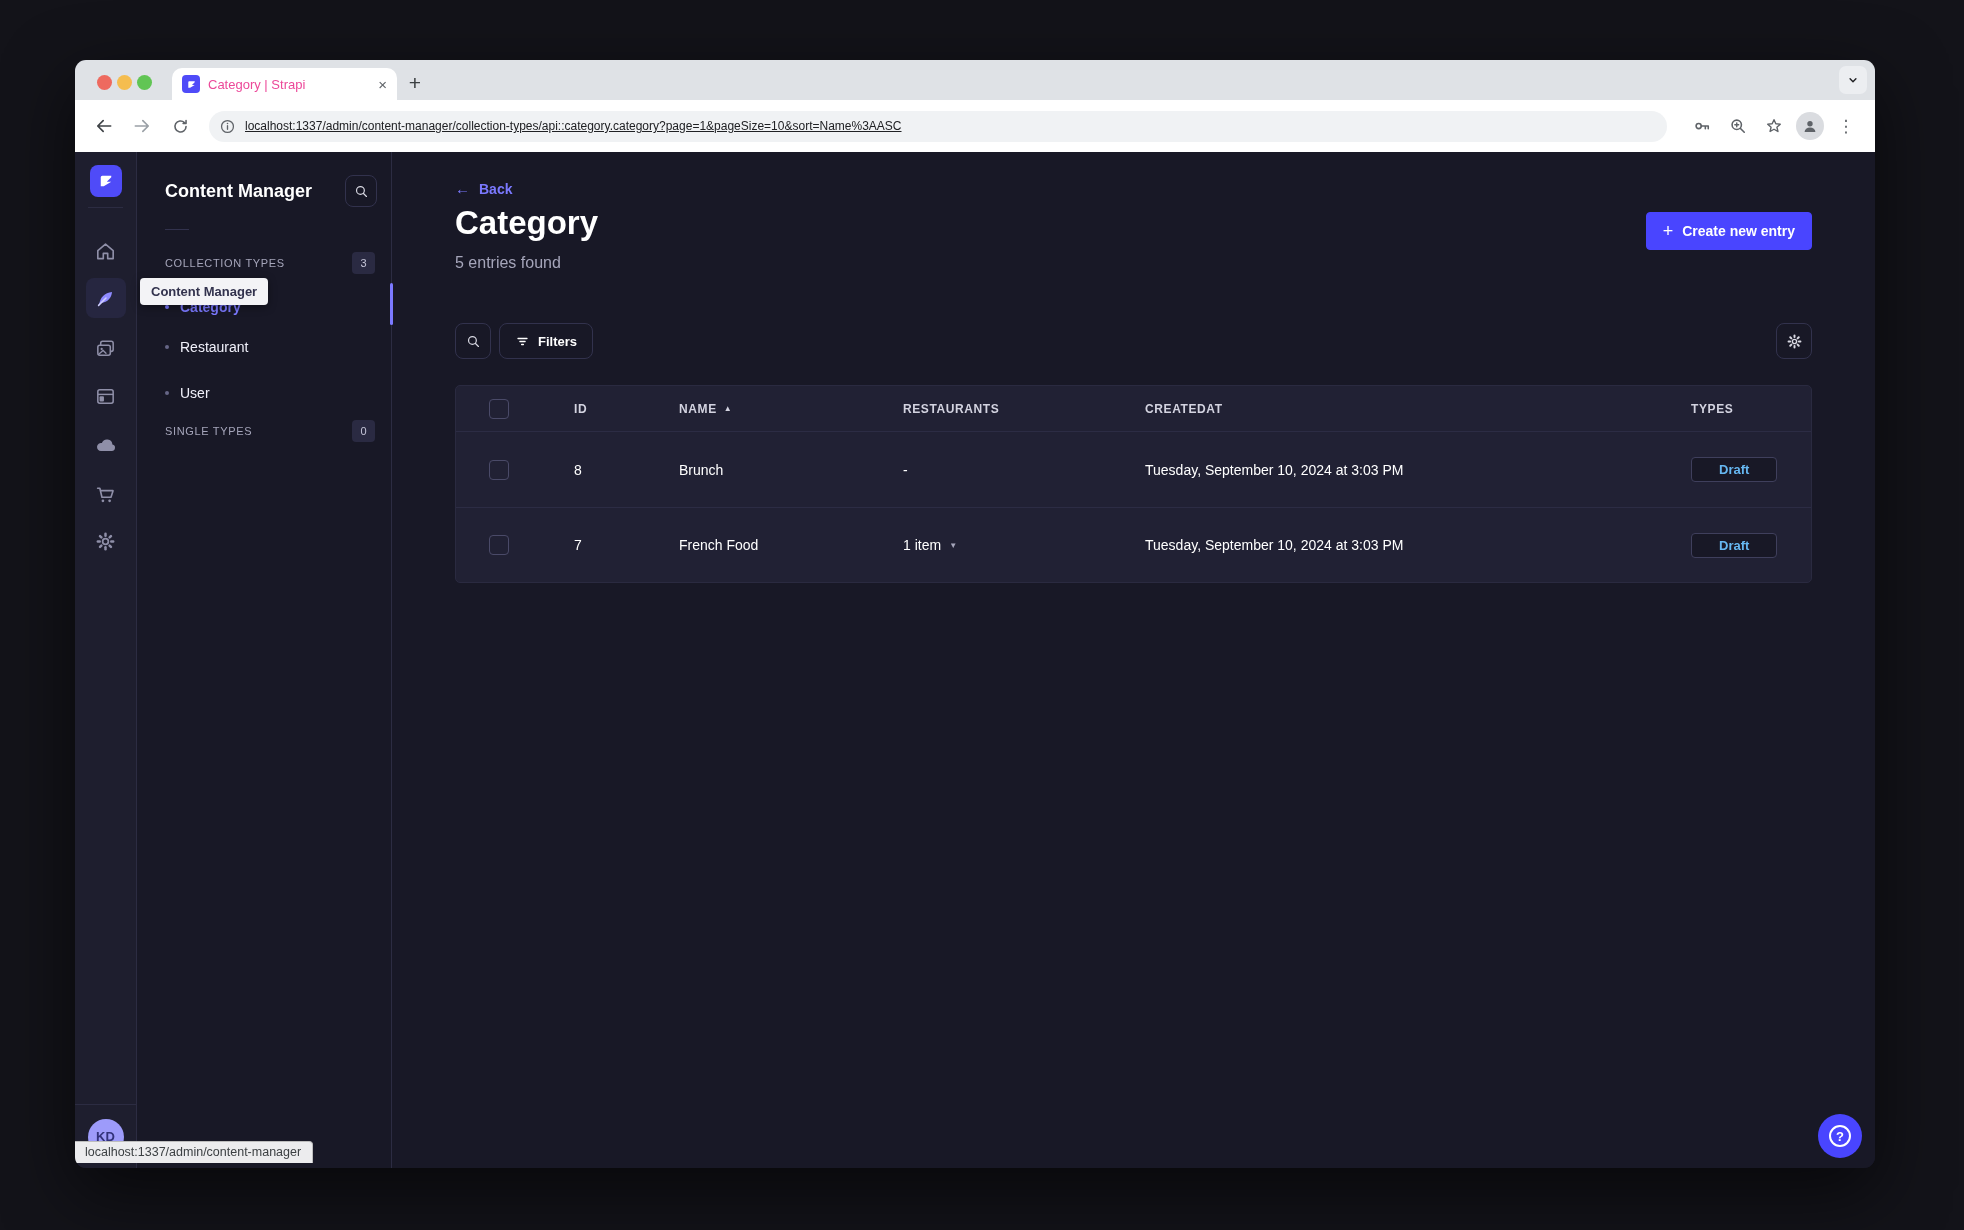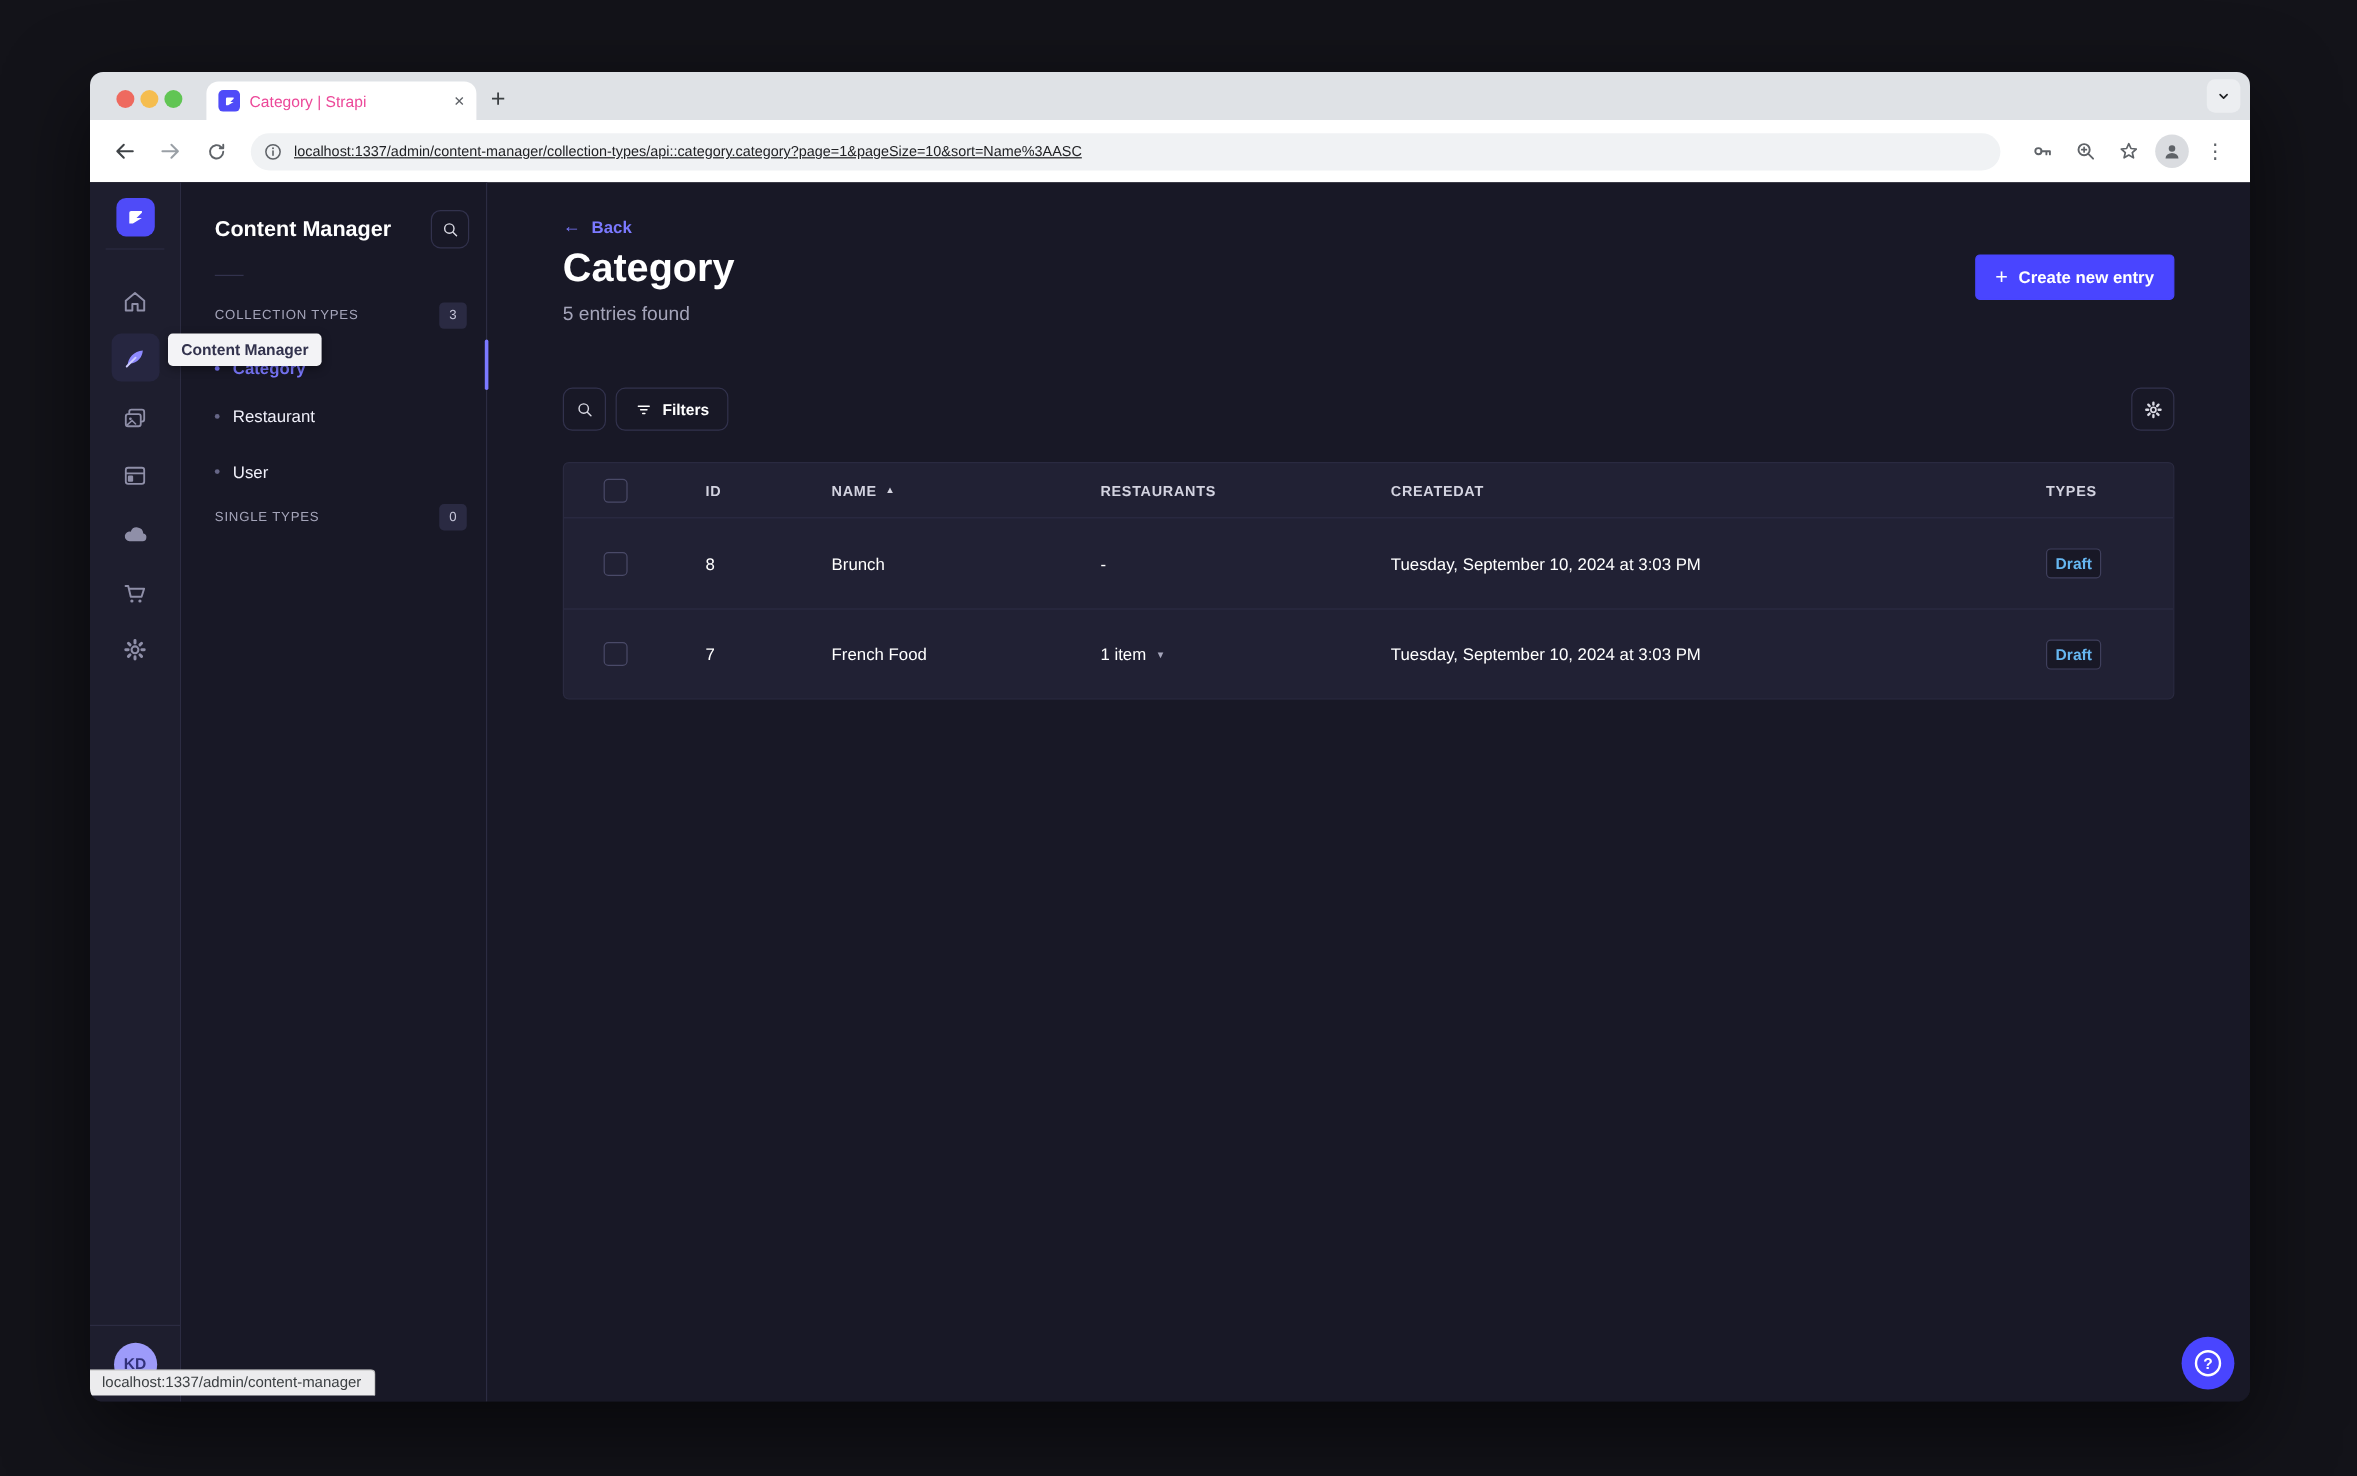--- a/index.html
+++ b/index.html
@@ -33,21 +33,21 @@
              padding:0 14px 0 10px; gap:9px; margin:0 14px 0 6px; min-width:0; }
   .url-text { font-size:12px; color:#202124; white-space:nowrap; overflow:hidden;text-decoration:underline; }
   .right-ico { width:30px; height:30px; display:flex; align-items:center; justify-content:center; flex:none; margin-left:6px; }
   .chrome-avatar { width:28px; height:28px; border-radius:50%; background:#dadce0; display:flex; align-items:center; justify-content:center; }
   .kebab { font-size:17px; color:#5f6368; letter-spacing:0; }
 
   
   .app { flex:1; position:relative; display:flex; min-height:0; background:#181826; }
 
   
-  .rail { flex:none; width:76px; background:#1e1e2e; border-right:1px solid #2c2c42; position:relative; }
+  .rail { flex:none; width:62px; background:#1e1e2e; border-right:1px solid #2c2c42; position:relative; }
   .rail-item { position:absolute; left:50%; transform:translateX(-50%); display:flex; align-items:center; justify-content:center; }
   .logo-btn { top:13px; width:32px; height:32px; border-radius:8px; background:#4f4bf8; }
   .rail-div { position:absolute; left:13px; right:13px; top:55px; height:1px; background:#2c2c42; }
   .ri { width:40px; height:40px; border-radius:8px; }
   .ri.active { background:#262640; }
   .rail-bottom { position:absolute; left:0; right:0; bottom:0; height:64px; border-top:1px solid #2c2c42;
                  display:flex; align-items:center; justify-content:center; }
   .user-avatar { width:36px; height:36px; border-radius:50%; background:#9d9bfa; color:#32327a;
                  display:flex; align-items:center; justify-content:center; font-size:13px; font-weight:bold; }
 
@@ -95,21 +95,21 @@
            border-radius:5px; overflow:hidden; }
   .trow { display:grid; grid-template-columns:57px 77px 196px 214px 518px 195px 1fr; align-items:center; padding-left:33px;gap:28px; }
   .thead { height:46px; border-bottom:1px solid #2c2c44; }
   .th { font-size:12px; font-weight:bold; letter-spacing:.05em; color:#d3d3e0; display:flex; align-items:center; gap:7px; }
   .sort-asc { font-size:8px; color:#d3d3e0; }
   .tr { height:75px; }
   .tr + .tr { border-top:1px solid #2c2c44; }
   .checkbox { width:20px; height:20px; border:1px solid #4a4a68; border-radius:4px; background:transparent; }
   .td { font-size:14px; color:#ffffff; display:flex; align-items:center; gap:8px; }
   .caret { font-size:8px; color:#a5a5ba; }
-  .status-badge { display:inline-block; padding:4px 7px; border:1px solid #3f3f5c; border-radius:4px; background:#181826;
+  .status-badge { display:inline-block; padding:4px 27px; border:1px solid #3f3f5c; border-radius:4px; background:#181826;
                   color:#66b7f1; font-size:13px; font-weight:bold; }
   .row-kebab { font-size:17px; color:#c0c0cf; letter-spacing:1px; }
 
   
   .help-btn { position:absolute; right:13px; bottom:10px; width:44px; height:44px; border-radius:50%; background:#4945ff;
               display:flex; align-items:center; justify-content:center; }
   .help-ring { width:22px; height:22px; border:2px solid #fff; border-radius:50%; display:flex; align-items:center; justify-content:center;
                color:#fff; font-size:13px; font-weight:bold; }
   .status-bubble { position:absolute; left:0; bottom:5px; background:#ececee; color:#3c4043; font-size:12.5px;
                    padding:3px 11px 4px 10px; border:1px solid #bdbdbd; border-left:none; border-bottom:none;

